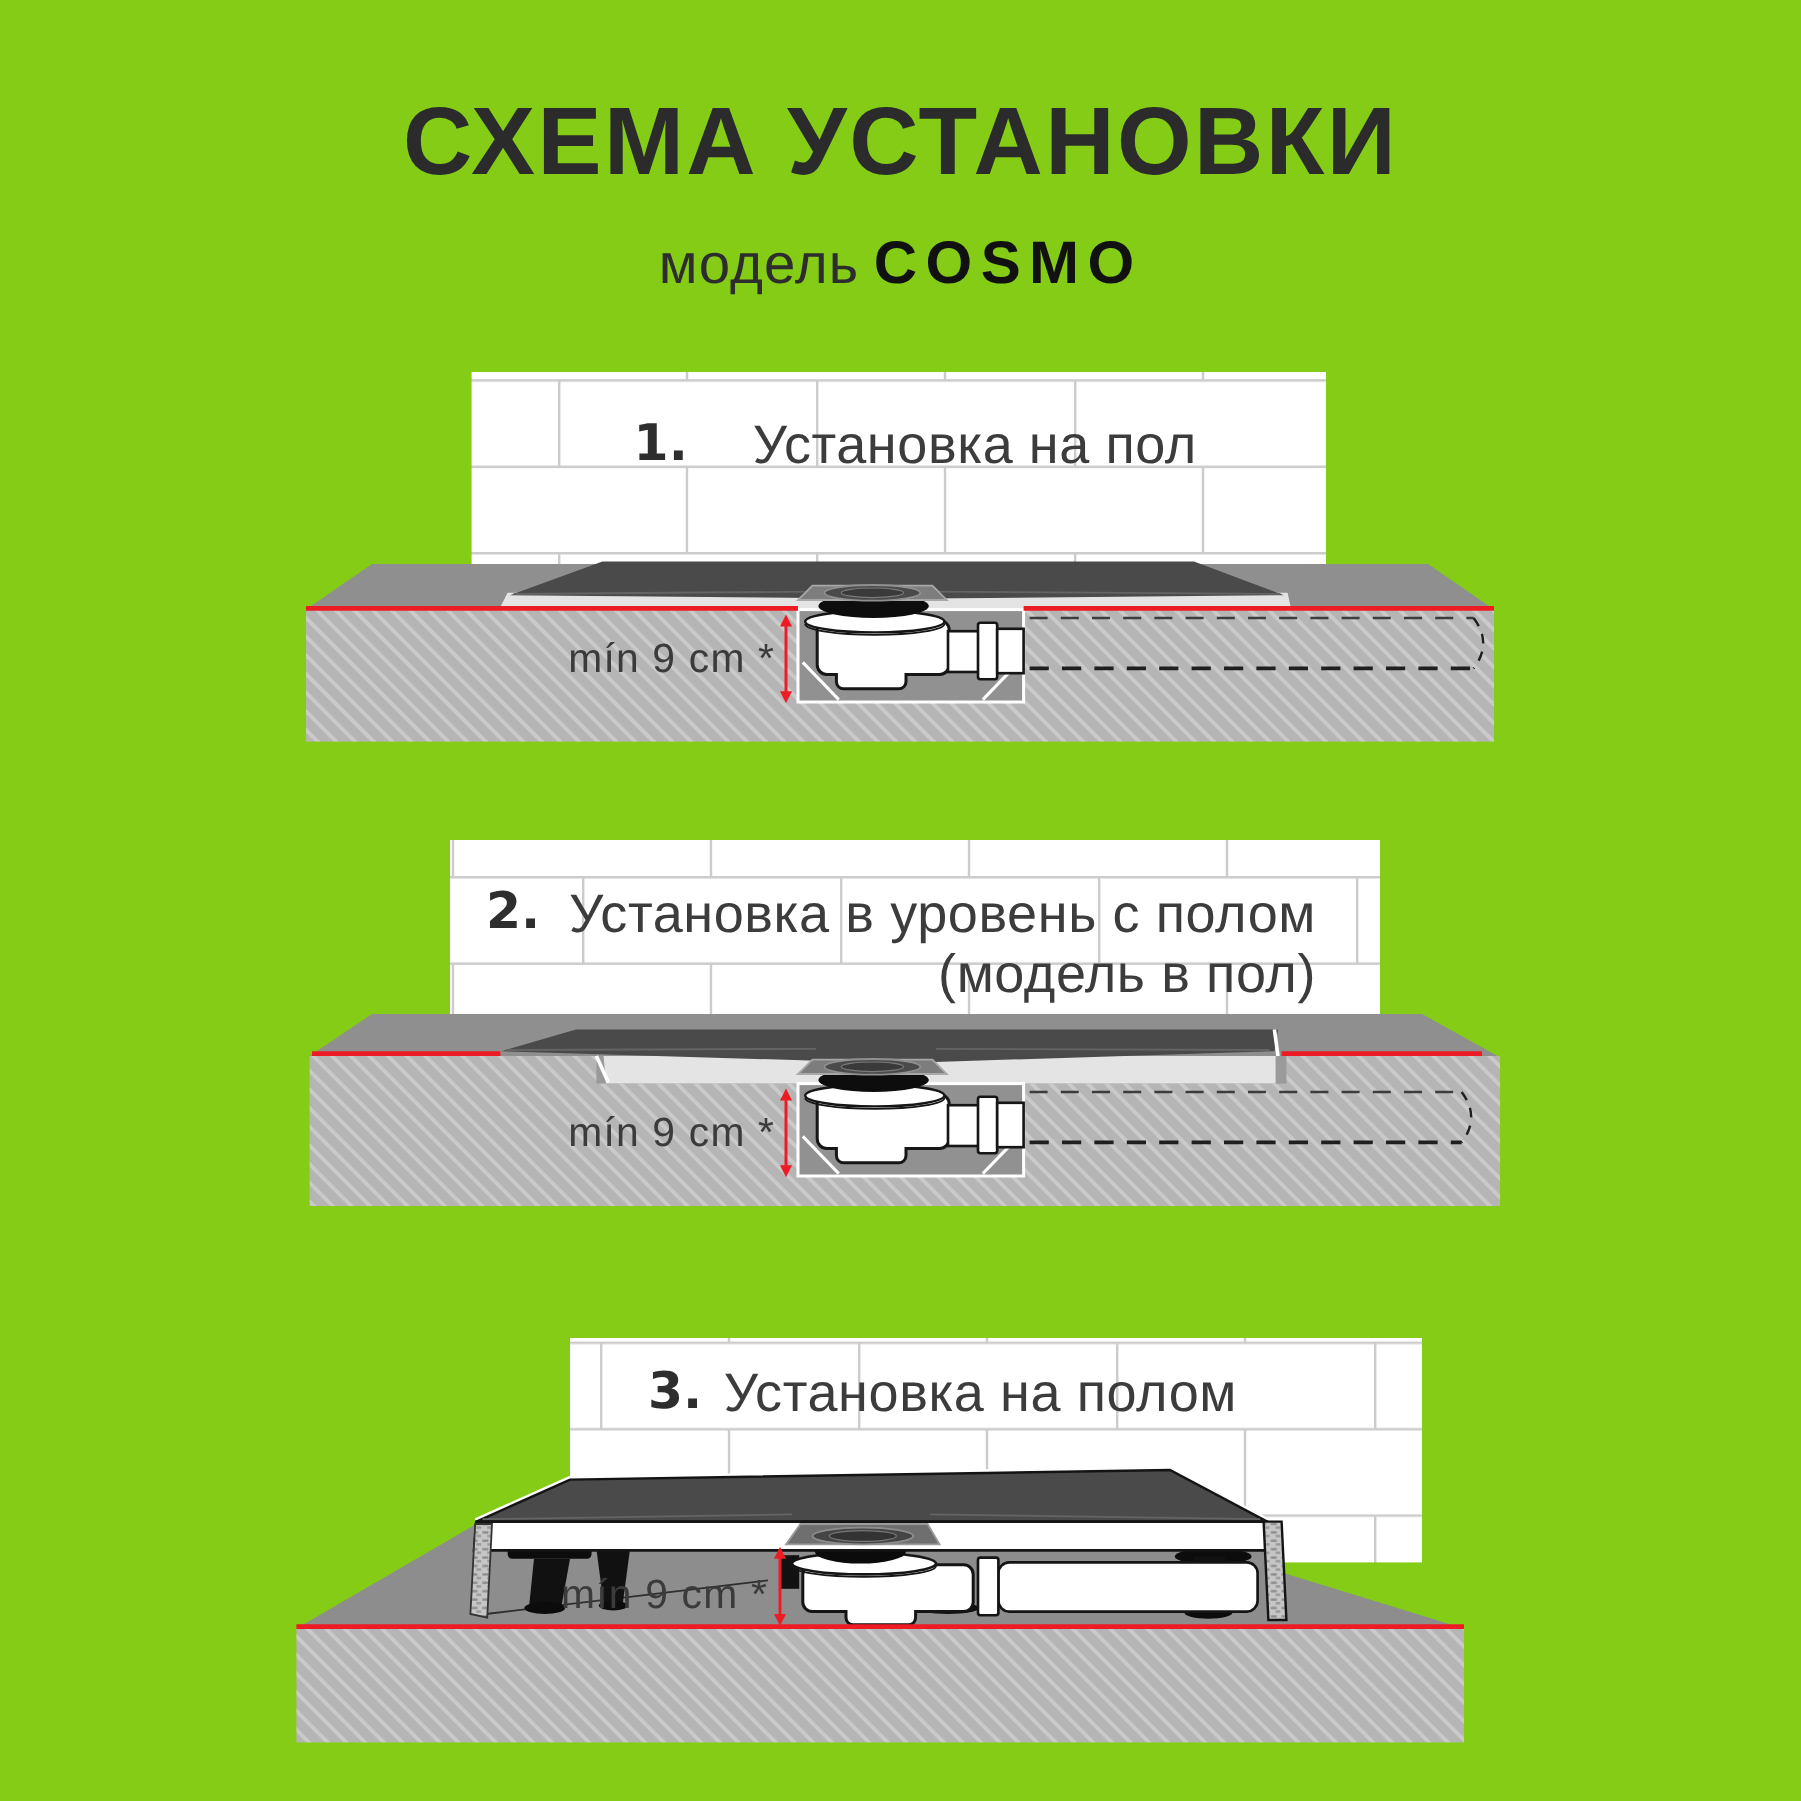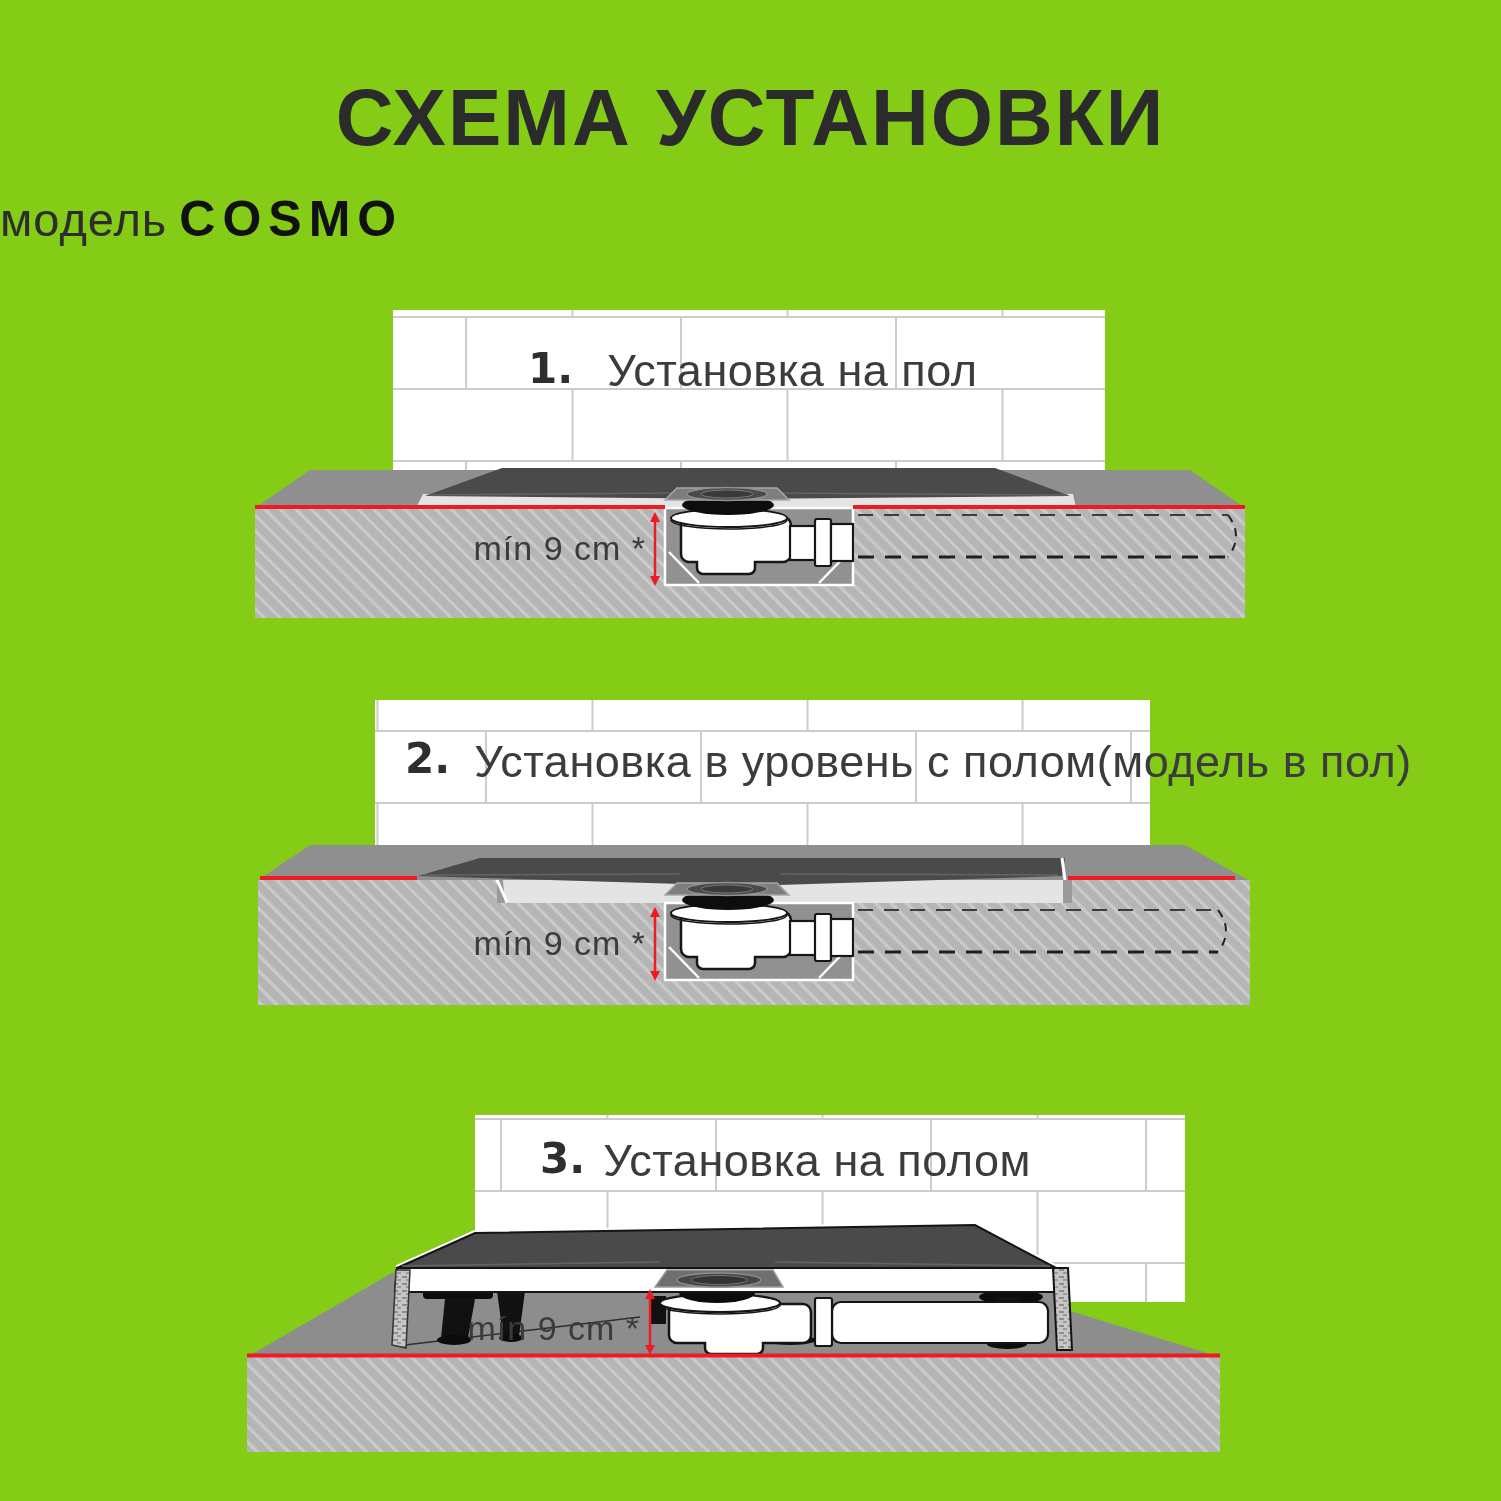--- a/index.html
+++ b/index.html
@@ -11,42 +11,42 @@
     overflow:hidden;
   }
   .main-title{
     position:absolute;left:0;top:72px;width:100%;
     text-align:center;
     font-size:80px;font-weight:700;letter-spacing:2px;
     color:#2b2b2b;
   }
   .subtitle{
     position:absolute;left:0;top:190px;width:100%;
-    text-align:left;color:#1c1c1c;
+    text-align:center;color:#1c1c1c;
   }
   .subtitle .model-label{
     font-size:47px;font-weight:400;letter-spacing:1px;color:#2d2d2d;
   }
   .subtitle .model-name{
     font-size:50px;font-weight:700;letter-spacing:7px;margin-left:12px;color:#111;
   }
   .sec-title{
     position:absolute;display:flex;align-items:flex-start;
     color:#3c3c3c;white-space:nowrap;
   }
   .sec-title .num{
     font-family:"DejaVu Sans",sans-serif;
     font-size:42px;font-weight:600;color:#2e2e2e;line-height:1.05;
   }
   .sec-title .txt{
     font-size:45px;font-weight:400;letter-spacing:.5px;line-height:1.05;color:#3c3c3c;
   }
-  .sec-title .txt-col{display:flex;flex-direction:row;align-items:flex-end;}
+  .sec-title .txt-col{display:flex;flex-direction:column;align-items:flex-end;}
   .sec-title .txt-col .txt{line-height:1.12;}
-  .gap34{margin-left:34px;} .gap24{margin-left:24px;} .gap18{margin-left:18px;}
+  .gap34{margin-left:54px;} .gap24{margin-left:24px;} .gap18{margin-left:18px;}
   svg.diagram{position:absolute;}
   #svg-d1{left:240px;top:300px;}
   #svg-d2{left:240px;top:690px;}
   #svg-d3{left:230px;top:1100px;}
   .min-label{
     font-family:"Liberation Sans",sans-serif;
     font-size:34px;letter-spacing:1px;fill:#3b3b3b;
   }
 </style>
 </head>

